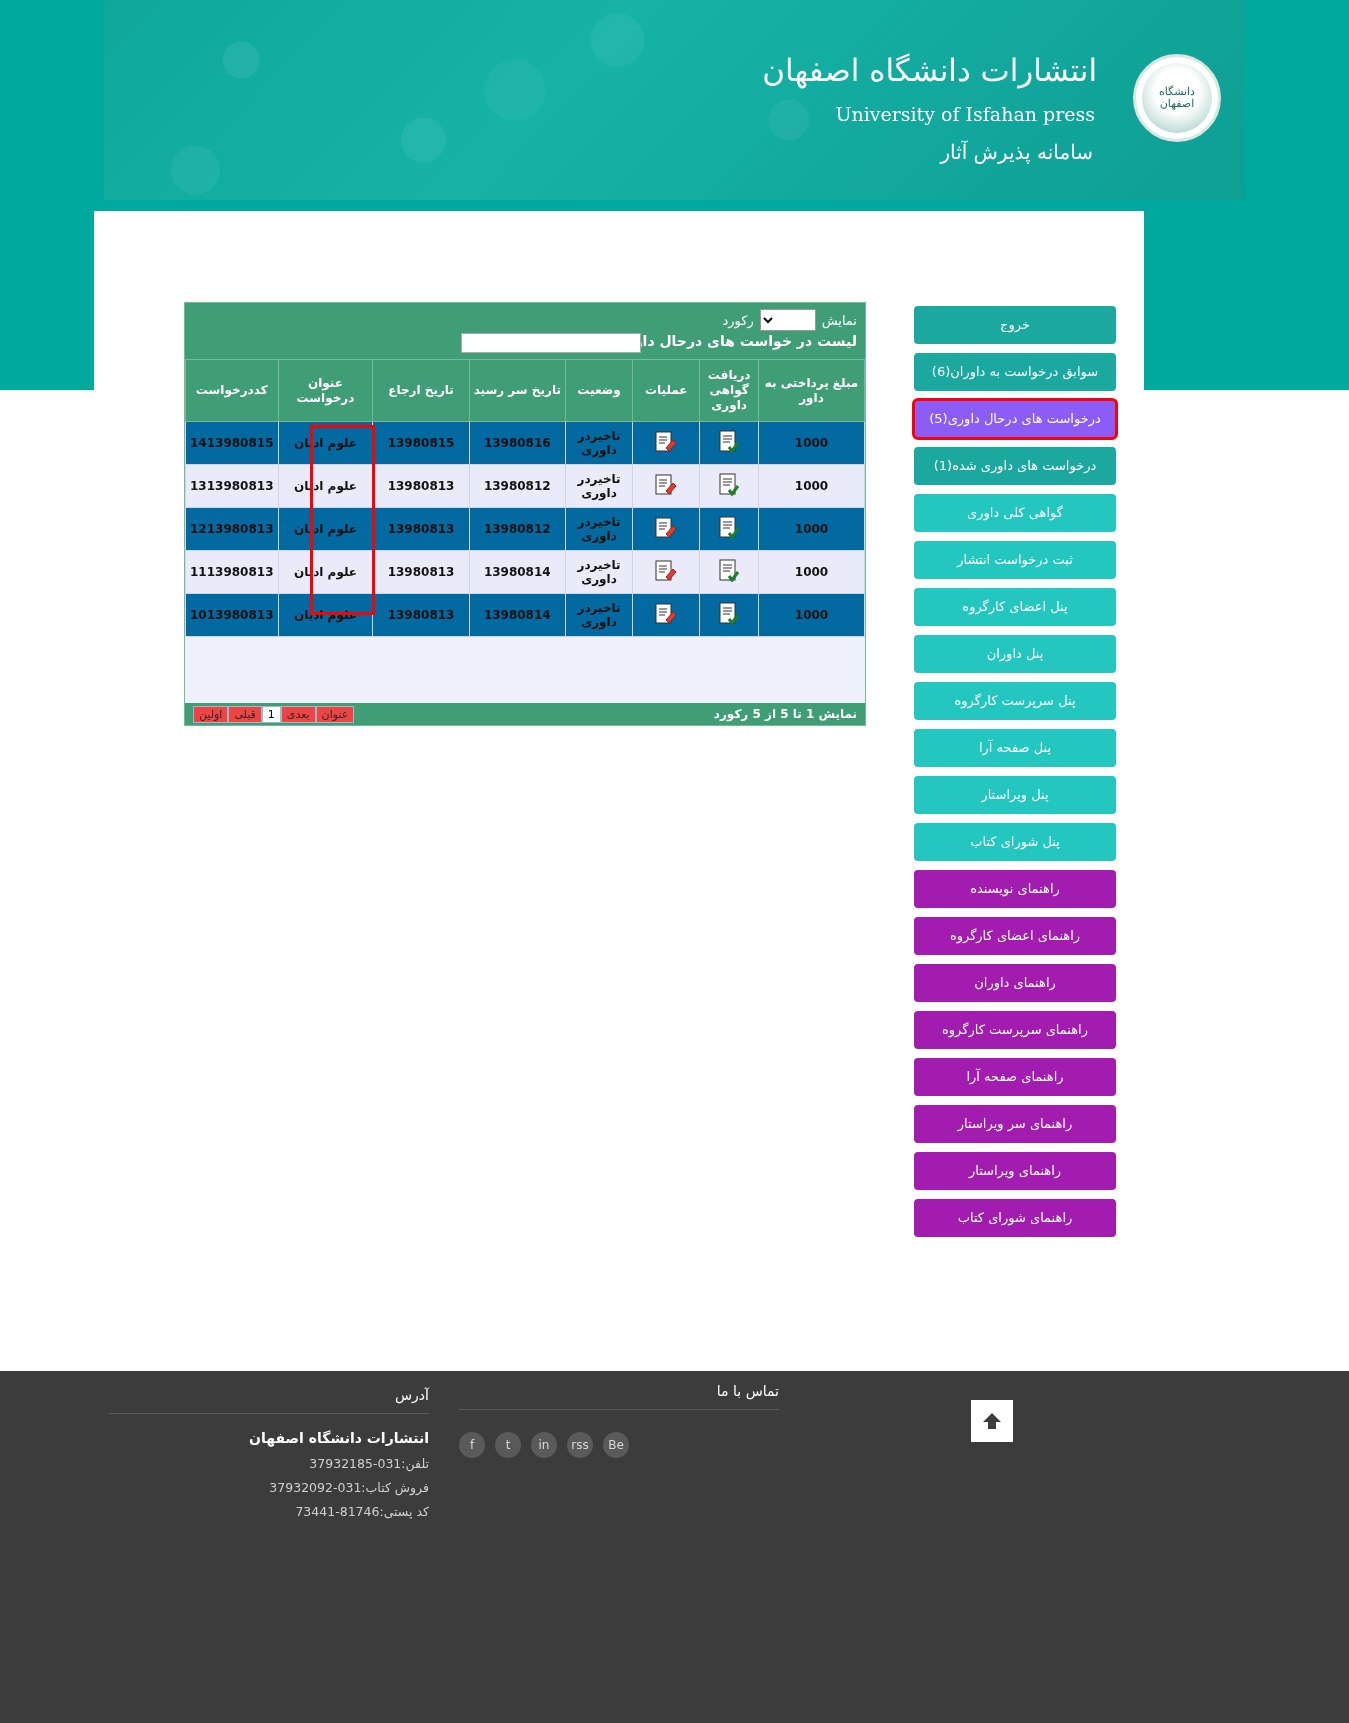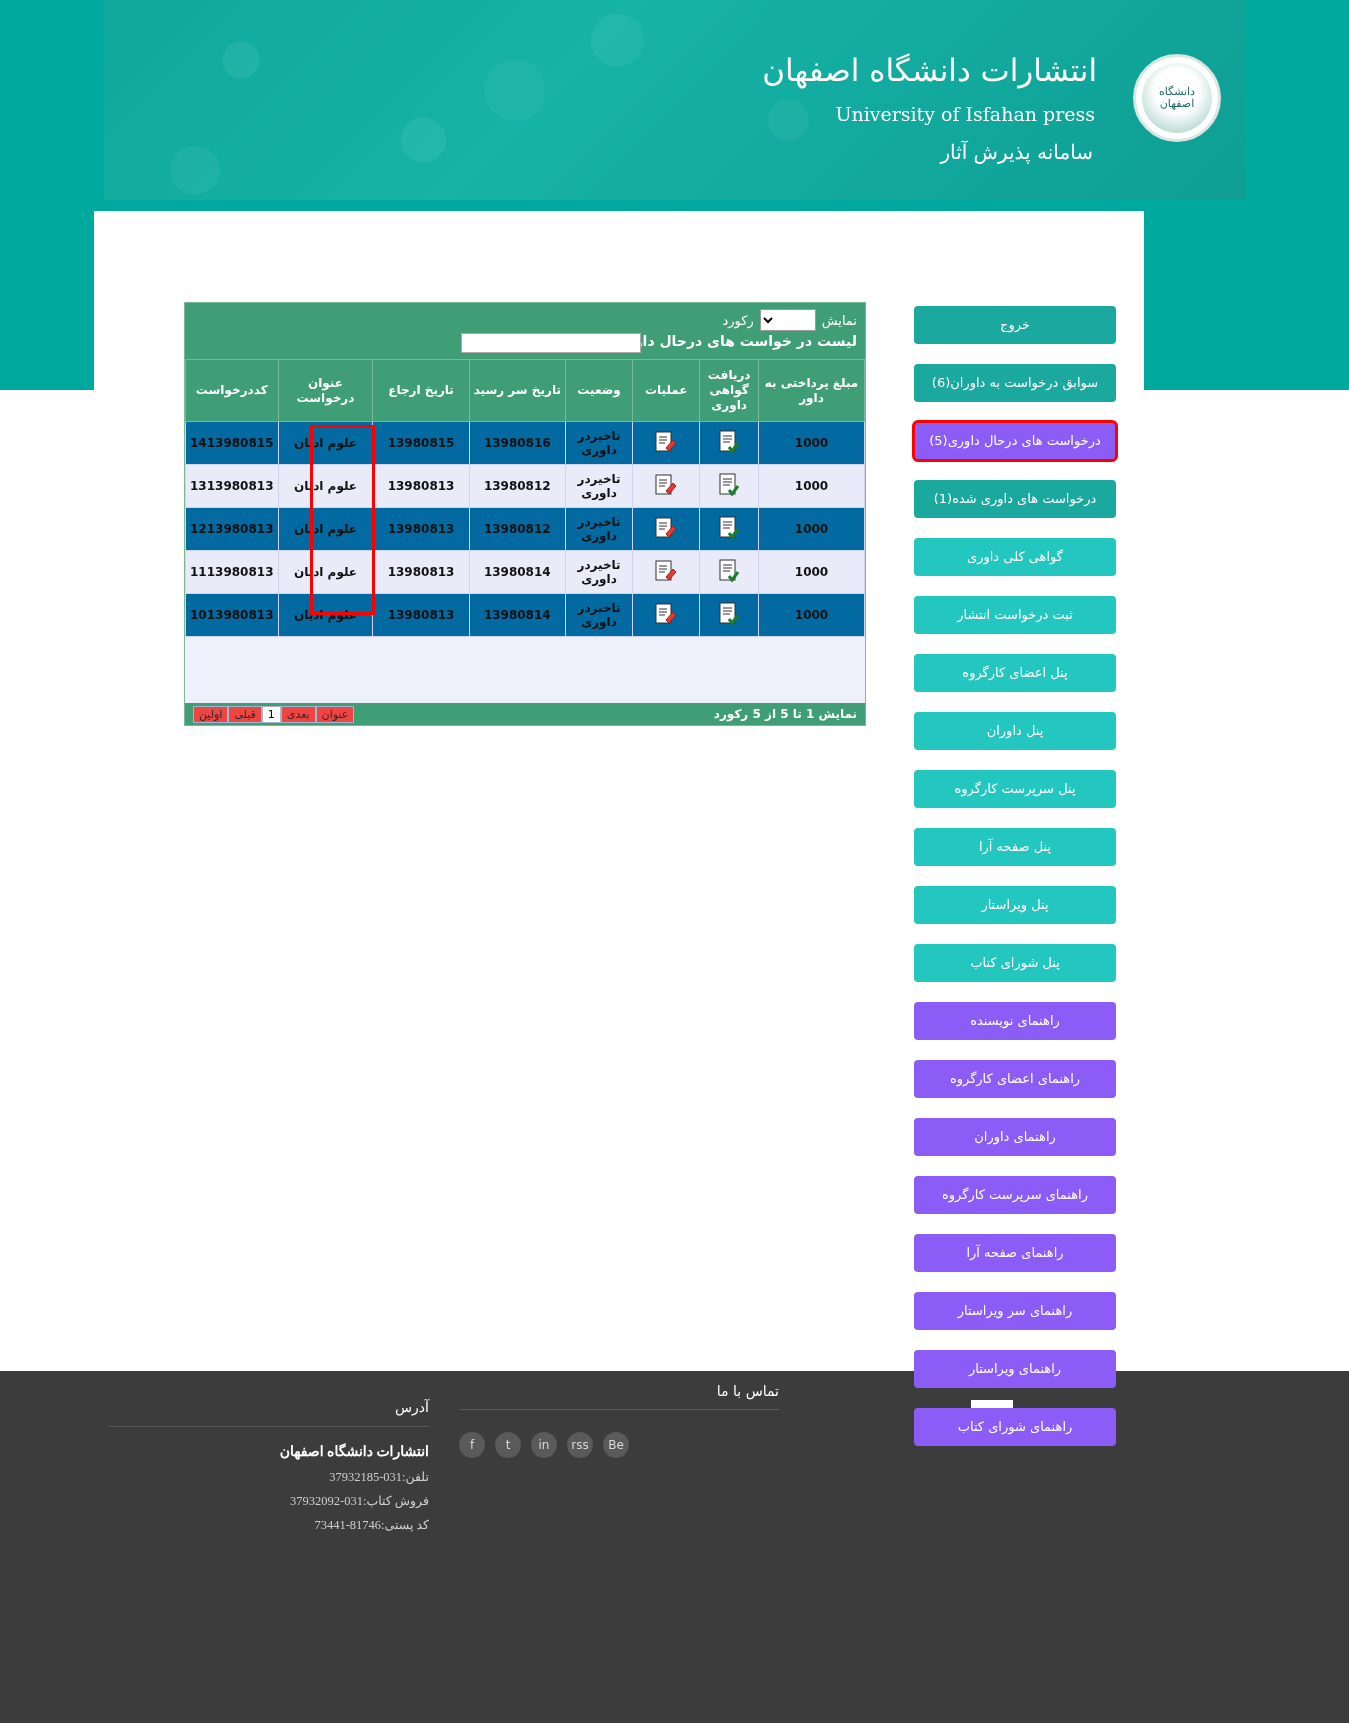--- a/index.html
+++ b/index.html
@@ -71,36 +71,36 @@
   .sheet {
     position: absolute; top: 211px; left: 94px;
     width: 1050px; height: 1064px;
     background: #ffffff;
   }
 
   
   .sidebar {
     position: absolute; top: 306px; right: 233px;
     width: 202px;
-    display: flex; flex-direction: column; gap: 20px;
+    display: flex; flex-direction: column; gap: 9px;
     z-index: 5;
   }
   .side-btn {
     height: 38px; border-radius: 4px;
     background: #2bd2cf;
     color: #ffffff; font-size: 13px;
     display: flex; align-items: center; justify-content: center;
     text-align: center; cursor: pointer;
     border: none; padding: 0 6px;
     font-family: "DejaVu Sans", sans-serif;
     line-height: 1.2;
   }
   .side-btn.dark { background: #1aa89f; }
   .side-btn.teal2 { background: #23c7c0; }
-  .side-btn.pale { background: #8b5cf6; color: #ffffff; }
+  .side-btn.pale { background: #a21caf; color: #ffffff; }
   .side-btn.sel {
     background: #8b5cf6;
     outline: 3px solid #ff0000;
     outline-offset: -1px;
     text-align: center;
   }
 
   
   .panel {
     position: absolute; top: 302px; left: 184px;
@@ -435,21 +435,21 @@
         <span class="active">1</span>
         <span>قبلی</span>
         <span>اولین</span>
       </span>
     </div>
   </div>
 
   <div class="op-highlight"></div>
 
   <div class="footer">
-    <div class="foot-col" style="top:28px; right:920px; width:320px;font-family:Liberation Serif, serif;">
+    <div class="foot-col" style="top:16px; right:920px; width:320px;">
       <div class="foot-head">آدرس</div>
       <div class="foot-rule"></div>
       <div class="foot-title">انتشارات دانشگاه اصفهان</div>
       <div class="foot-lines">
         <div>تلفن:031-37932185</div>
         <div>فروش کتاب:031-37932092</div>
         <div>کد پستی:81746-73441</div>
       </div>
     </div>
 

